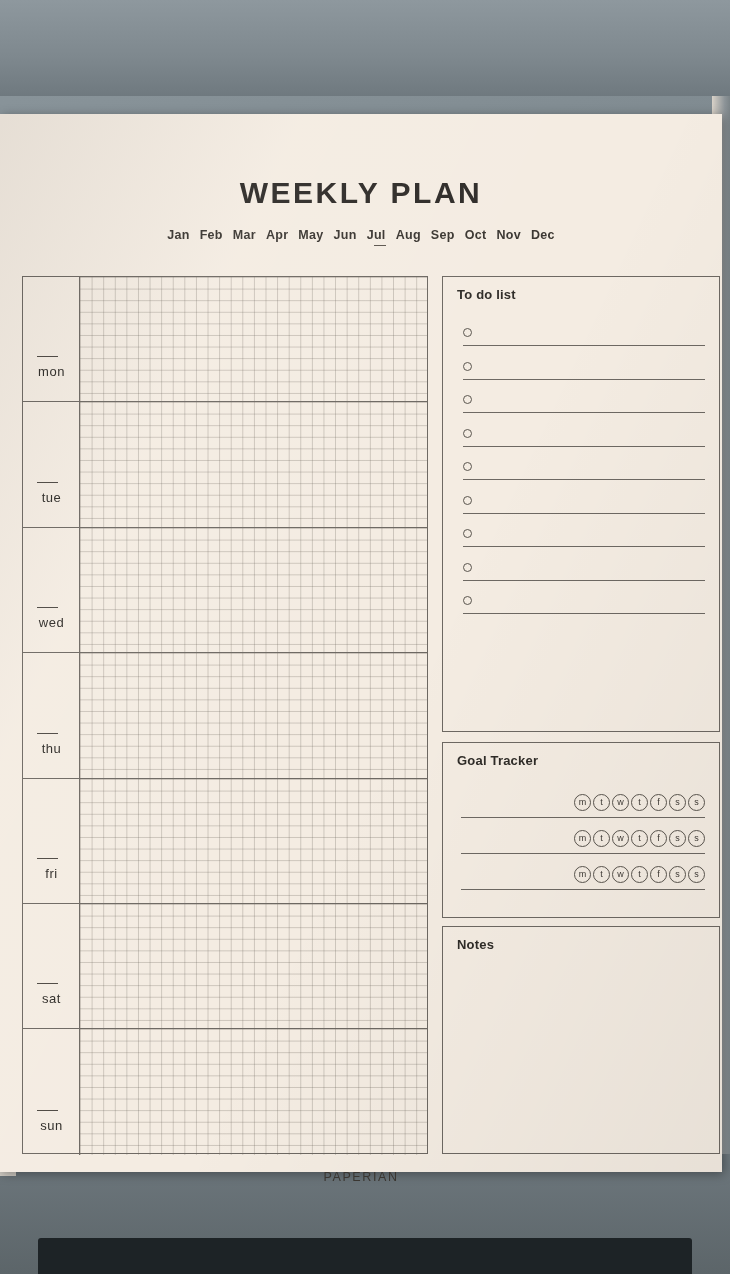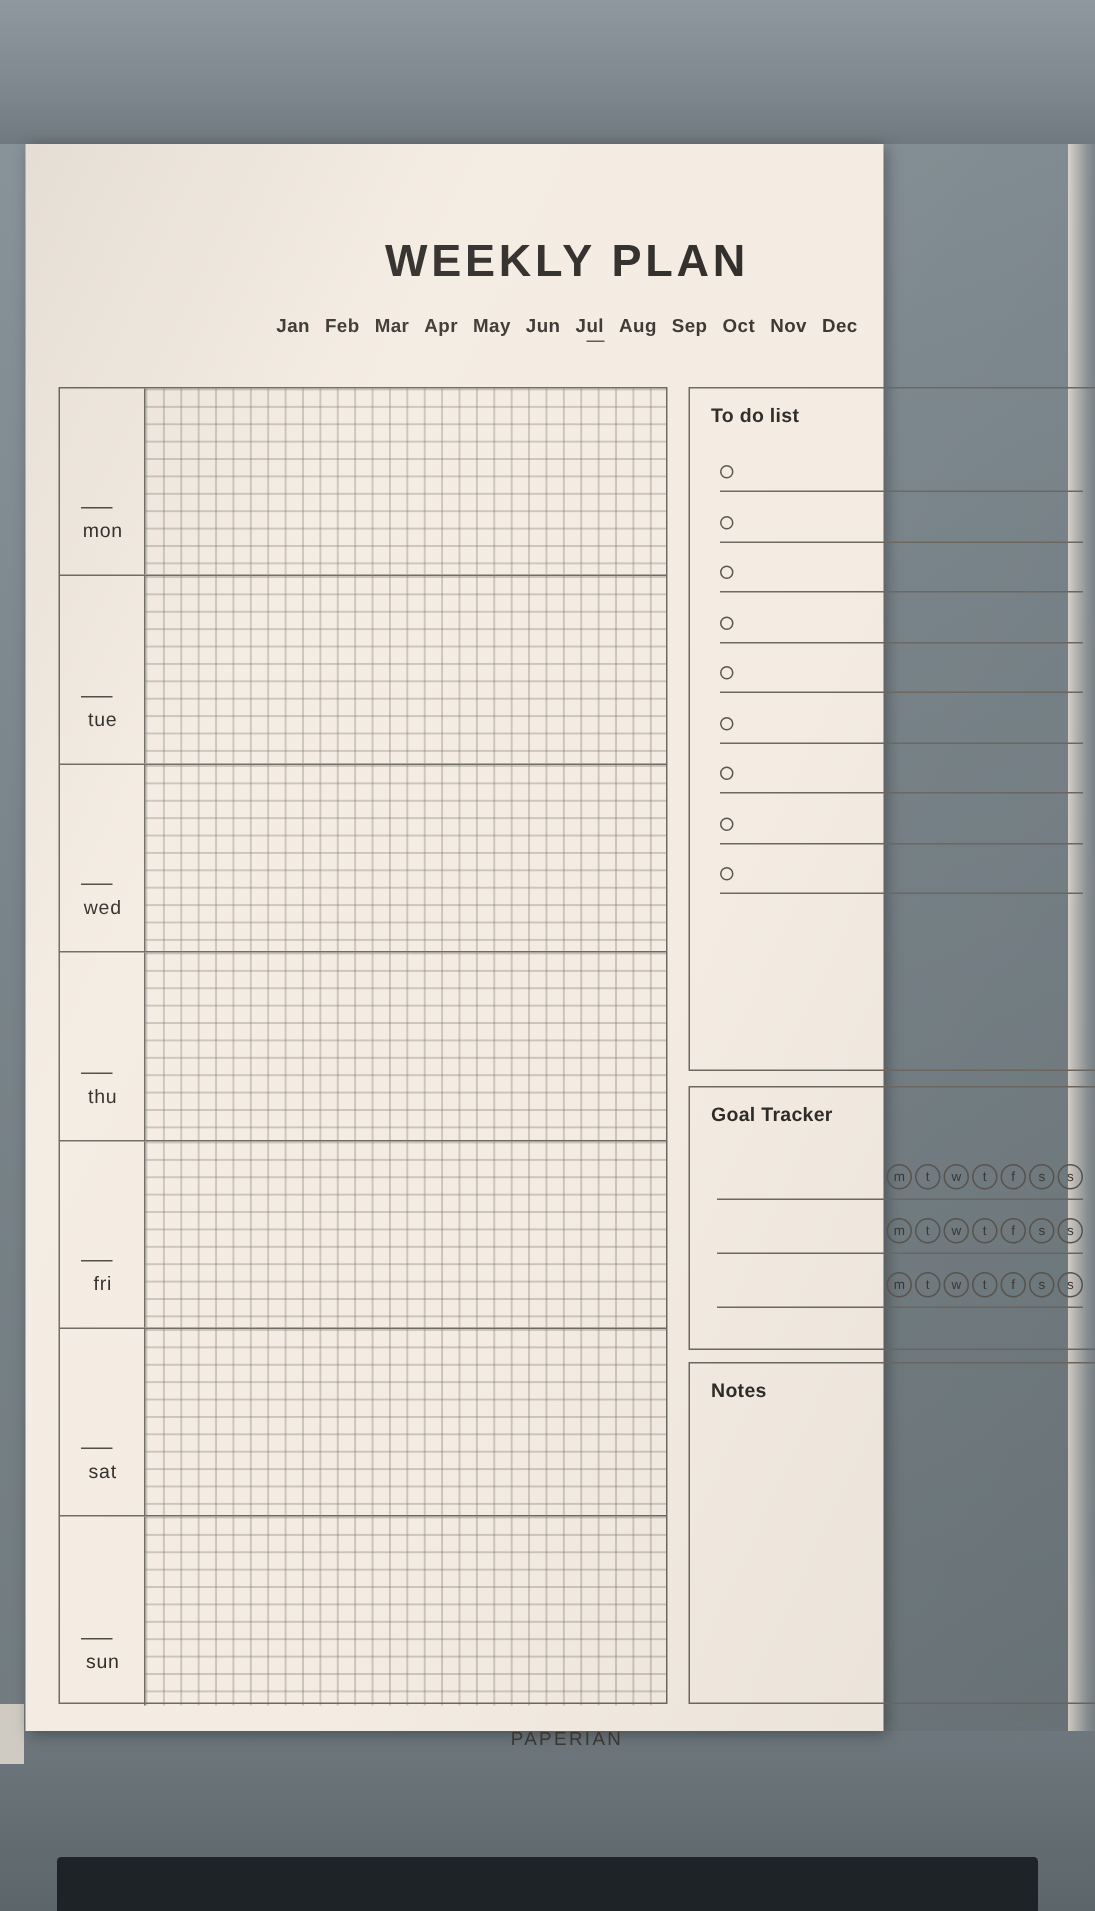--- a/index.html
+++ b/index.html
@@ -37,26 +37,25 @@
   .left-shelf {
     position: absolute;
     left: 0; top: 1136px; width: 16px; height: 40px;
     background: #cfcac2;
   }
 
   
   .sheet {
     position: absolute;
     left: 0;
-    top: 96px;
-    width: 572px;
+    top: 114px;
+    width: 722px;
     height: 1058px;
     background: #f4ece2;
     box-shadow: 2px 2px 10px rgba(0,0,0,0.35);
-    margin-left: 17px;
   }
   .sheet-edge {
     position: absolute;
     left: 712px; top: 96px; width: 18px; height: 1058px;
     background: linear-gradient(90deg, #d9d2c8 0%, #8d9498 70%, #7b8488 100%);
   }
 
   .title {
     position: absolute;
     left: 0; top: 62px; width: 722px;

